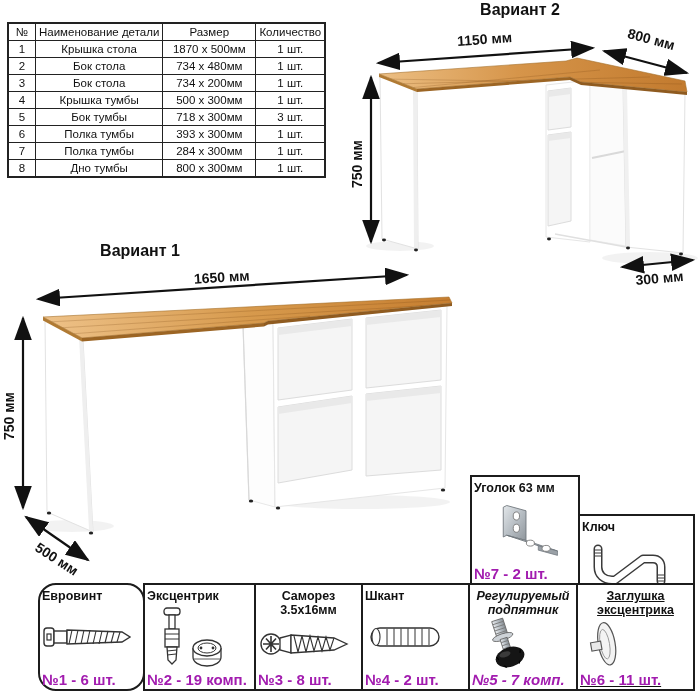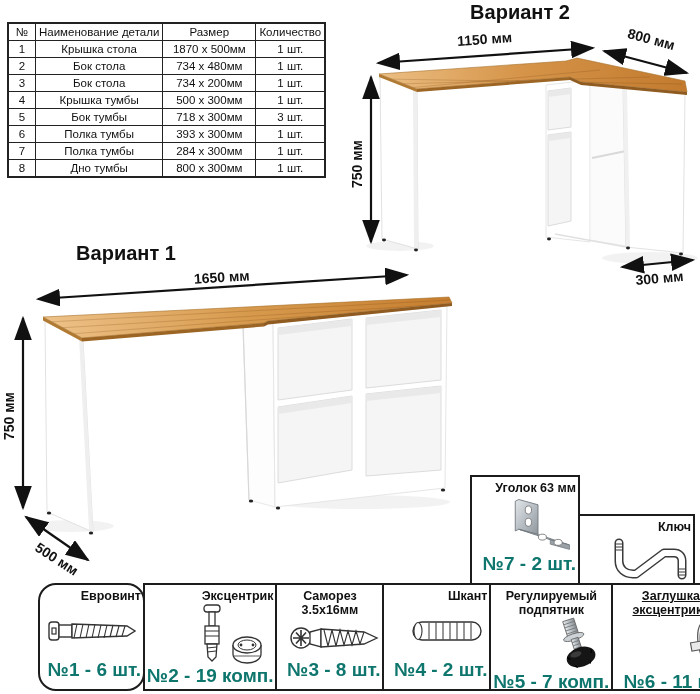--- a/index.html
+++ b/index.html
@@ -8,39 +8,39 @@
 
   
   table.parts{position:absolute;left:7px;top:22px;border-collapse:collapse;
               border:2px solid #222;background:#fff;}
   table.parts th,table.parts td{border:1px solid #222;font-size:11.5px;font-weight:400;
               padding:1px 3px;height:14px;white-space:nowrap;text-align:center;color:#111;}
   .c-num{width:20px;} .c-name{width:116px;margin-top:47px;} .c-size{width:86px;margin-top:20px;} .c-qty{width:62px;}
   td.cell-name{text-align:left;padding-left:5px;}
 
   
-  .v-title{position:absolute;font-size:20px;font-weight:700;color:#111;text-align:center;}
+  .v-title{position:absolute;font-size:16px;font-weight:700;color:#111;text-align:center;}
   .v2-title{left:450px;top:1px;width:140px;}
-  .v1-title{left:64px;top:242px;width:124px;}
+  .v1-title{left:78px;top:242px;width:124px;}
 
   .drawing{position:absolute;overflow:visible;}
   .dim-text{font-size:14px;font-weight:700;fill:#111;}
 
   
   .hw-row,.hw-top{position:absolute;display:flex;}
   .hw-row{left:38px;top:583px;}
   .hw-top{left:470px;top:475px;}
   .hw-cell{border:2px solid #1c1c1c;box-sizing:border-box;background:#fff;
-           display:flex;flex-direction:column;align-items:flex-end;justify-content:space-between;
-           padding:4px 2px 8px 2px;}
+           display:flex;flex-direction:column;align-items:flex-start;justify-content:space-between;
+           padding:4px 2px 1px 2px;}
   .hw-row .hw-cell{height:108px;}
   .hw-top .hw-cell{height:110px;}
   .hw-cell + .hw-cell{margin-left:-2px;}
   .hw-title{font-size:12.5px;font-weight:700;text-align:center;line-height:1.12;color:#111;}
-  .hw-count{font-size:19px;font-weight:700;color:#0f766e;white-space:nowrap;}
+  .hw-count{font-size:15px;font-weight:700;color:#a21caf;white-space:nowrap;}
   .hw-icon{flex:1;display:flex;align-items:center;justify-content:center;}
 </style>
 </head>
 <body>
 
 <div class="sheet">
 
   <table class="parts">
     <tbody>
         <tr>
@@ -354,21 +354,21 @@
               <line x1="43" y1="5.5" x2="43" y2="22.5"></line>
             <line x1="50" y1="5.5" x2="50" y2="22.5"></line>
               <line x1="57" y1="5.5" x2="57" y2="22.5"></line>
             <line x1="64" y1="6" x2="64" y2="22"></line>
           </g>
         </svg>
       </div>
       <div class="hw-count">№4 - 2 шт.</div>
     </div>
 
-    <div class="hw-cell" style="flex:0 0 110px;">
+    <div class="hw-cell" style="flex:0 0 110px;font-style:italic;">
       <div class="hw-title">Регулируемый подпятник</div>
       <div class="hw-icon">
         <svg width="66" height="54" viewBox="0 0 68 66">
           <defs>
             <linearGradient id="mg1" x1="0" y1="0" x2="1" y2="0">
               <stop offset="0" stop-color="#e9ecef"></stop>
                 <stop offset="0.5" stop-color="#b7bec4"></stop>
               <stop offset="1" stop-color="#878e94"></stop>
             </linearGradient>
           </defs>

